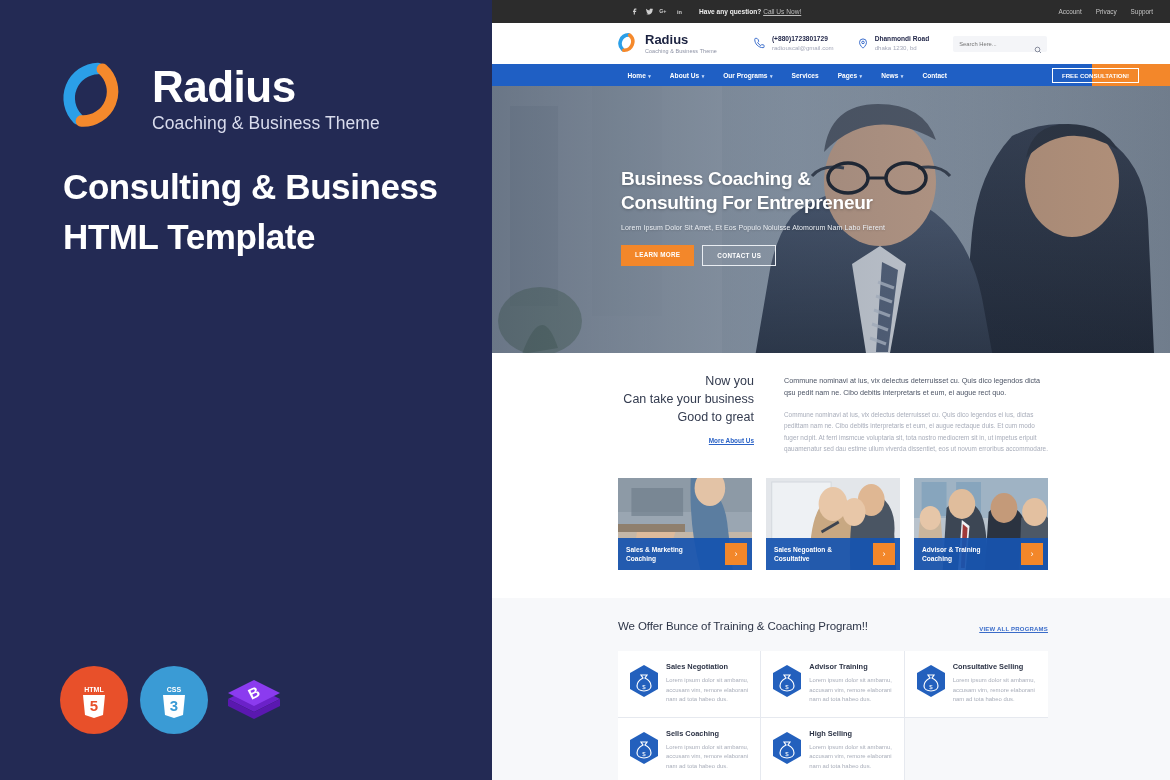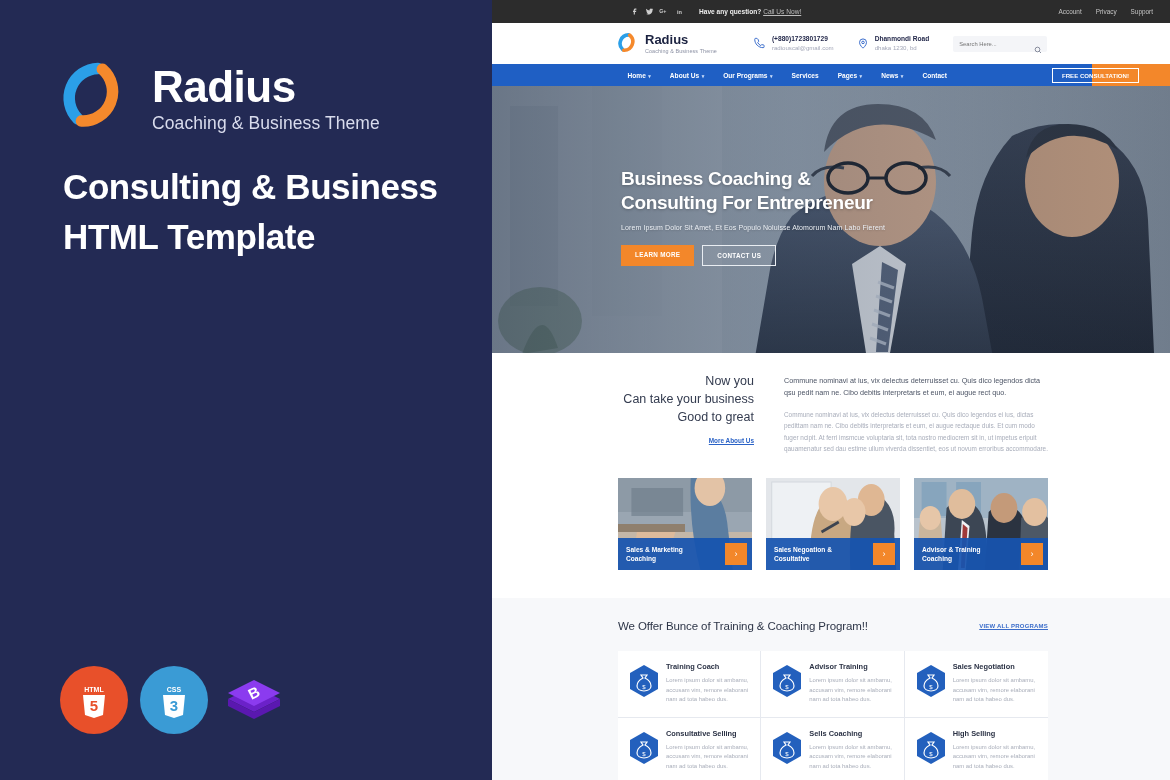--- a/index.html
+++ b/index.html
@@ -214,21 +214,21 @@
     width: 22px; height: 22px; background: #f3872a; margin-right: 5px;
     display: flex; align-items: center; justify-content: center;
     color: #fff; font-size: 9px; flex: 0 0 22px;
   }
 
   
   .programs {
     background: #f7f8fa; padding: 22px 122px 0 126px;
     min-height: 180px;
   }
-  .prog-head { display: flex; align-items: center; }
+  .prog-head { display: flex; align-items: flex-end; }
   .prog-title {
     font-size: 11.5px; color: #2e3648; font-weight: 400; letter-spacing: -0.1px;
   }
   .prog-viewall {
     margin-left: auto; font-size: 6px; color: #3a6cc9; font-weight: bold;
     text-decoration: underline; letter-spacing: .2px;
   }
   .prog-grid {
     display: grid; grid-template-columns: repeat(3, 1fr);
     gap: 0px; margin-top: 19px;
@@ -571,30 +571,31 @@
       </div>
     </div>
 
     <div class="programs">
       <div class="prog-head">
         <span class="prog-title">We Offer Bunce of Training &amp; Coaching Program!!</span>
         <a class="prog-viewall" href="#">VIEW ALL PROGRAMS</a>
       </div>
       <div class="prog-grid">
 
+
         <div class="prog-item">
           <span class="hexbox">
             <svg width="30" height="34" viewBox="0 0 30 34">
               <path d="M15 1 L29 9 V25 L15 33 L1 25 V9 Z" fill="#2360bd"></path>
               <path d="M12 11 h6 l-2 3 c4 2 6 5 6 8 0 3-3 5-7 5s-7-2-7-5c0-3 2-6 6-8z" fill="none" stroke="#fff" stroke-width="1.2"></path>
               <text x="15" y="25" font-family="Liberation Sans, sans-serif" font-size="6" fill="#fff" text-anchor="middle">$</text>
             </svg>
           </span>
           <span>
-            <span class="prog-name" style="display:block">Training Coach</span>
+            <span class="prog-name" style="display:block">Sales Negotiation</span>
             <span class="prog-desc" style="display:block">Lorem ipsum dolor sit ambamu, accusam vim, remore elaborani nam ad tota habeo dus.</span>
           </span>
         </div>
 
         <div class="prog-item">
           <span class="hexbox">
             <svg width="30" height="34" viewBox="0 0 30 34">
               <path d="M15 1 L29 9 V25 L15 33 L1 25 V9 Z" fill="#2360bd"></path>
               <path d="M12 11 h6 l-2 3 c4 2 6 5 6 8 0 3-3 5-7 5s-7-2-7-5c0-3 2-6 6-8z" fill="none" stroke="#fff" stroke-width="1.2"></path>
               <text x="15" y="25" font-family="Liberation Sans, sans-serif" font-size="6" fill="#fff" text-anchor="middle">$</text>
@@ -608,62 +609,48 @@
 
         <div class="prog-item">
           <span class="hexbox">
             <svg width="30" height="34" viewBox="0 0 30 34">
               <path d="M15 1 L29 9 V25 L15 33 L1 25 V9 Z" fill="#2360bd"></path>
               <path d="M12 11 h6 l-2 3 c4 2 6 5 6 8 0 3-3 5-7 5s-7-2-7-5c0-3 2-6 6-8z" fill="none" stroke="#fff" stroke-width="1.2"></path>
               <text x="15" y="25" font-family="Liberation Sans, sans-serif" font-size="6" fill="#fff" text-anchor="middle">$</text>
             </svg>
           </span>
           <span>
-            <span class="prog-name" style="display:block">Sales Negotiation</span>
+            <span class="prog-name" style="display:block">Consultative Selling</span>
             <span class="prog-desc" style="display:block">Lorem ipsum dolor sit ambamu, accusam vim, remore elaborani nam ad tota habeo dus.</span>
           </span>
         </div>
 
         <div class="prog-item">
           <span class="hexbox">
             <svg width="30" height="34" viewBox="0 0 30 34">
               <path d="M15 1 L29 9 V25 L15 33 L1 25 V9 Z" fill="#2360bd"></path>
               <path d="M12 11 h6 l-2 3 c4 2 6 5 6 8 0 3-3 5-7 5s-7-2-7-5c0-3 2-6 6-8z" fill="none" stroke="#fff" stroke-width="1.2"></path>
               <text x="15" y="25" font-family="Liberation Sans, sans-serif" font-size="6" fill="#fff" text-anchor="middle">$</text>
             </svg>
           </span>
           <span>
-            <span class="prog-name" style="display:block">Consultative Selling</span>
+            <span class="prog-name" style="display:block">Sells Coaching</span>
             <span class="prog-desc" style="display:block">Lorem ipsum dolor sit ambamu, accusam vim, remore elaborani nam ad tota habeo dus.</span>
           </span>
         </div>
 
         <div class="prog-item">
           <span class="hexbox">
             <svg width="30" height="34" viewBox="0 0 30 34">
               <path d="M15 1 L29 9 V25 L15 33 L1 25 V9 Z" fill="#2360bd"></path>
               <path d="M12 11 h6 l-2 3 c4 2 6 5 6 8 0 3-3 5-7 5s-7-2-7-5c0-3 2-6 6-8z" fill="none" stroke="#fff" stroke-width="1.2"></path>
               <text x="15" y="25" font-family="Liberation Sans, sans-serif" font-size="6" fill="#fff" text-anchor="middle">$</text>
             </svg>
           </span>
           <span>
-            <span class="prog-name" style="display:block">Sells Coaching</span>
-            <span class="prog-desc" style="display:block">Lorem ipsum dolor sit ambamu, accusam vim, remore elaborani nam ad tota habeo dus.</span>
-          </span>
-        </div>
-
-        <div class="prog-item">
-          <span class="hexbox">
-            <svg width="30" height="34" viewBox="0 0 30 34">
-              <path d="M15 1 L29 9 V25 L15 33 L1 25 V9 Z" fill="#2360bd"></path>
-              <path d="M12 11 h6 l-2 3 c4 2 6 5 6 8 0 3-3 5-7 5s-7-2-7-5c0-3 2-6 6-8z" fill="none" stroke="#fff" stroke-width="1.2"></path>
-              <text x="15" y="25" font-family="Liberation Sans, sans-serif" font-size="6" fill="#fff" text-anchor="middle">$</text>
-            </svg>
-          </span>
-          <span>
             <span class="prog-name" style="display:block">High Selling</span>
             <span class="prog-desc" style="display:block">Lorem ipsum dolor sit ambamu, accusam vim, remore elaborani nam ad tota habeo dus.</span>
           </span>
         </div>
 
       </div>
     </div>
 
   </div>
 </div>

